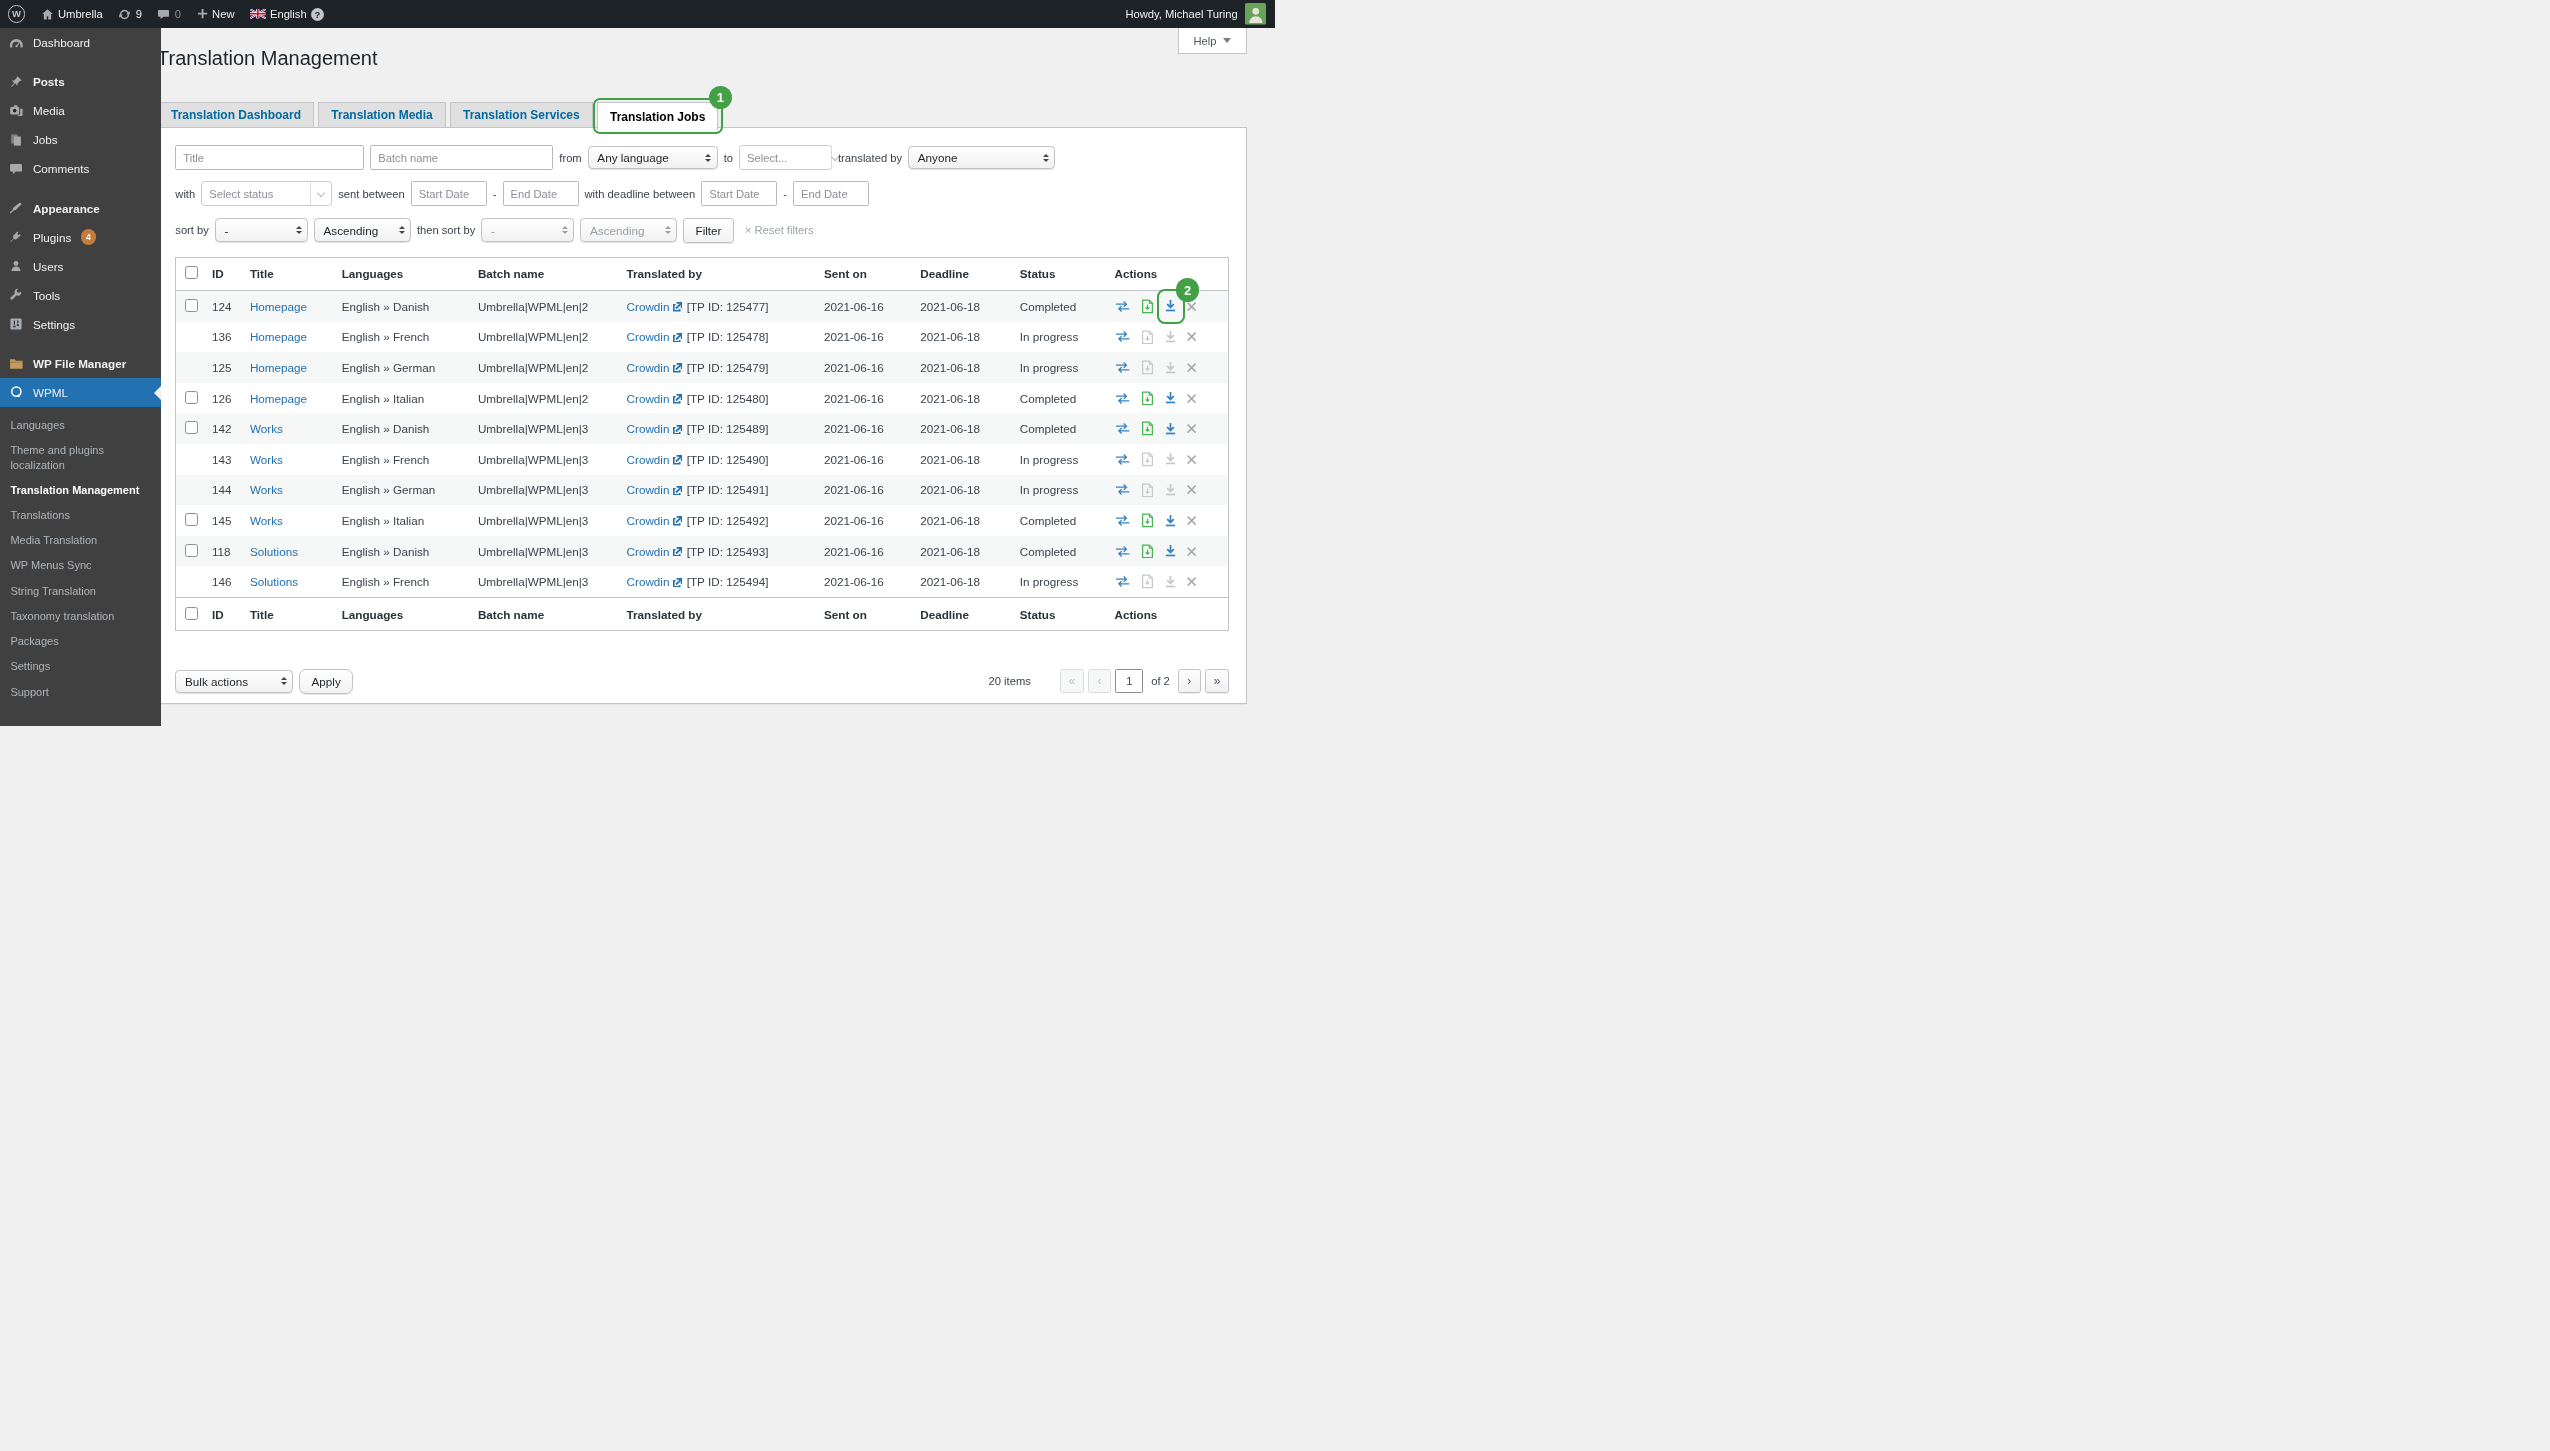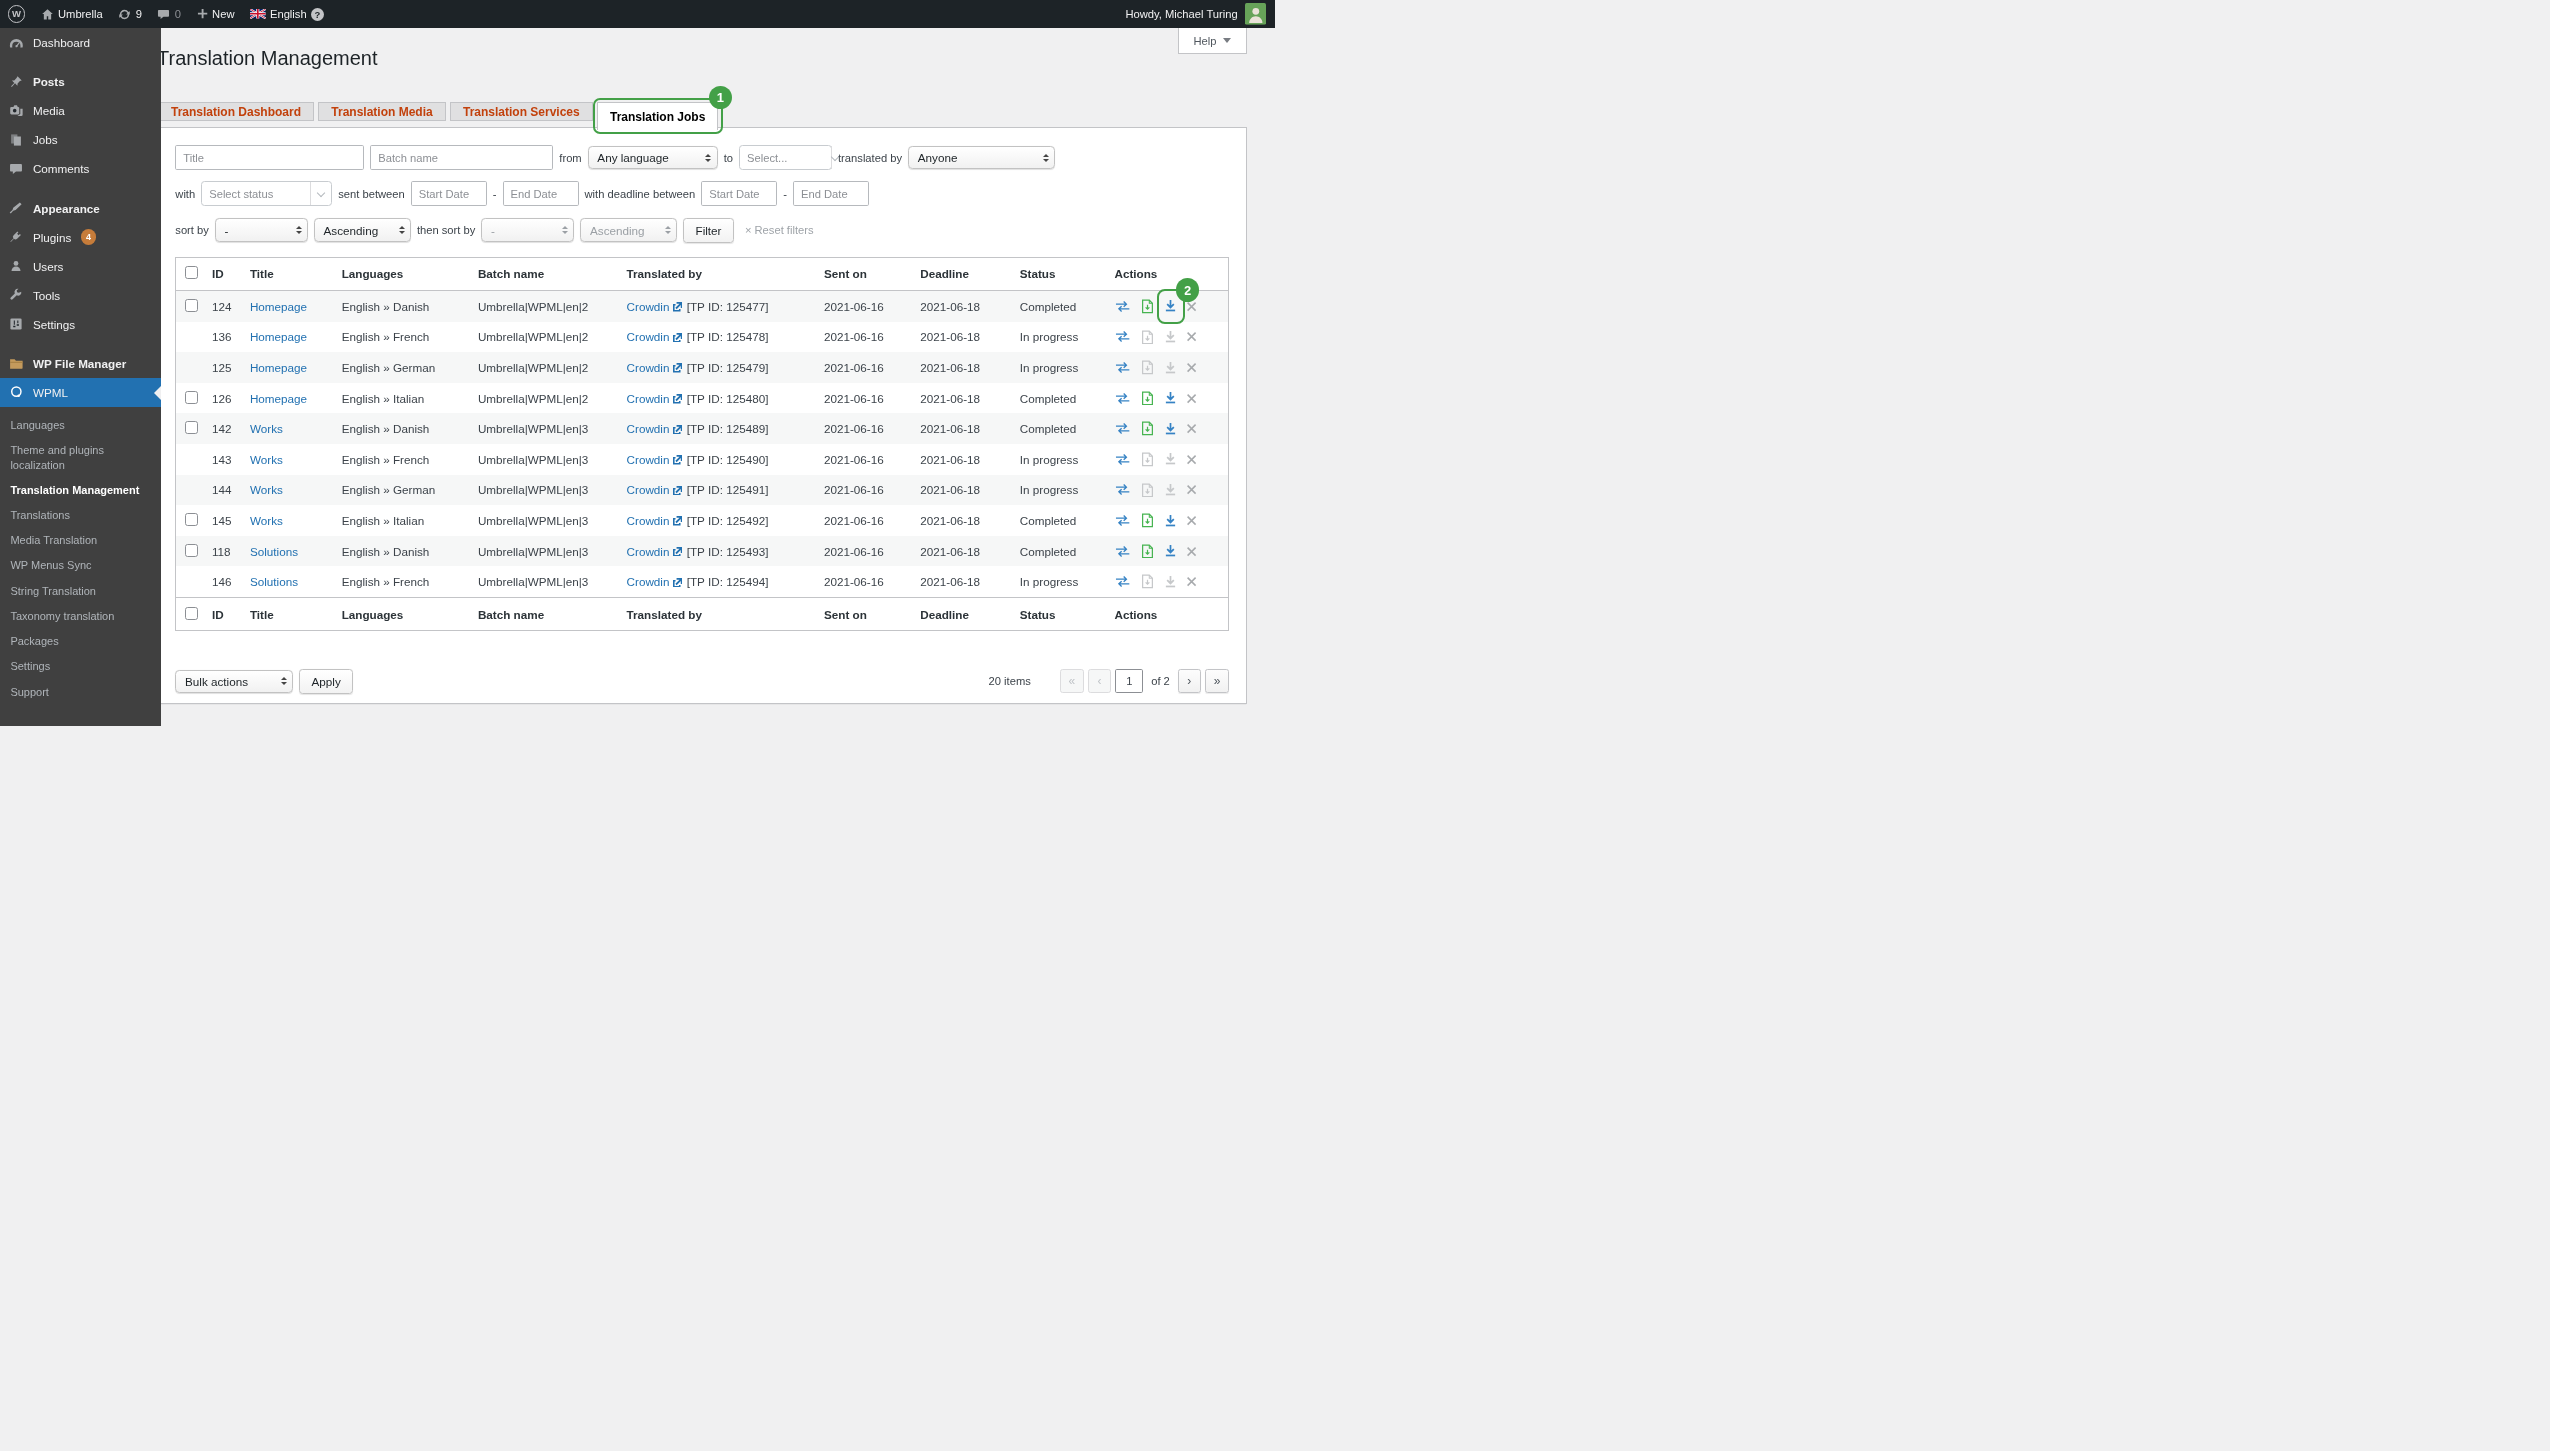--- a/index.html
+++ b/index.html
@@ -41,22 +41,22 @@
   #content { position:absolute; left:138px; top:28px; right:0; bottom:0; }
   #help-tab { position:absolute; top:0; right:28.5px; width:69px; height:26px; background:#fff;
     border:0.9px solid #c3c4c7; border-top:none; display:flex; align-items:center; justify-content:center;
     gap:6px; font-size:11.2px; color:#50575e; cursor:pointer; }
   .tri-down { width:0; height:0; border-left:4.3px solid transparent; border-right:4.3px solid transparent;
     border-top:5.2px solid #787c82; }
   #page-title { position:absolute; left:19px; top:19px; font-size:20px; font-weight:400; color:#1d2327; }
 
   
   #tabs { position:absolute; left:20px; top:74px; display:flex; gap:4.3px; z-index:5; }
-  .tab { height:19px; padding:0 12px; display:flex; align-items:center; background:#e0e0e1;
-    border:0.9px solid #c3c4c7; font-size:12px; font-weight:bold; color:#c2410c; cursor:pointer; }
+  .tab { height:26px; padding:0 12px; display:flex; align-items:center; background:#e0e0e1;
+    border:0.9px solid #c3c4c7; font-size:12px; font-weight:bold; color:#0369a1; cursor:pointer; }
   .tab.active { background:#fff; color:#000; height:28px; margin-bottom:-1.7px; position:relative; z-index:6; border-bottom:none; }
   .anno-box1 { position:absolute; left:-5.2px; top:-5.2px; right:-5.2px; bottom:-3.5px;
     border:2.6px solid #43a047; border-radius:7px; pointer-events:none; }
   .anno-badge { position:absolute; width:23.4px; height:23.4px; border-radius:50%; background:#43a047;
     color:#fff; font-size:13px; font-weight:bold; display:flex; align-items:center; justify-content:center; z-index:7; }
   .badge-1 { top:-17.3px; right:-14.7px; }
 
   
   #panel { position:absolute; left:19px; top:99px; width:1090px; bottom:22.5px; background:#fff;
     border:0.9px solid #c3c4c7; box-shadow:0 0.9px 0.9px rgba(0,0,0,.04); padding:17.3px 17.3px 0; z-index:4; }
@@ -105,21 +105,21 @@
   .acts { display:flex; align-items:center; gap:9.5px; }
   .icon-wrap { position:relative; display:flex; cursor:pointer; }
   .act-blue { color:#3582c4; } .act-green { color:#46b450; } .act-gray { color:#c6c8ca; } .act-x { color:#a7aaad; }
   .anno-box2 { position:absolute; left:-7px; top:-10.4px; width:28.5px; height:35px;
     border:2.6px solid #43a047; border-radius:7.8px; pointer-events:none; z-index:8; }
   .badge-2 { top:-21px; right:-22.5px; }
 
   
   #bottombar { position:absolute; left:17.3px; right:17.3px; bottom:8.7px; display:flex; align-items:center; }
   .w-bulk { width:118px; }
-  #apply-btn { margin-left:6px; }
+  #apply-btn { margin-left:6px;border-radius:7px; }
   .pag { margin-left:auto; display:flex; align-items:center; gap:4.3px; font-size:11.2px; color:#3c434a; }
   .pag .count { margin-right:25px; }
   .pbtn { width:23.4px; height:24px; border-radius:2.6px; display:flex; align-items:center; justify-content:center;
     font-size:12px; border:0.9px solid #c3c4c7; background:linear-gradient(#fdfdfd,#f1f1f1);
     color:#50575e; cursor:pointer; box-shadow:0 0.9px 0.9px rgba(0,0,0,.08); }
   .pbtn.disabled { border-color:#dcdcde; background:#f6f7f7; color:#c0c4c8; box-shadow:none; cursor:default; }
   .pinput { width:28px; height:24px; border:0.9px solid #8c8f94; border-radius:1.7px; text-align:center;
     font-size:11.2px; color:#3c434a; font-family:inherit; margin-right:1.7px; }
   .pof { margin:0 3.5px 0 1.7px; }
 </style>

